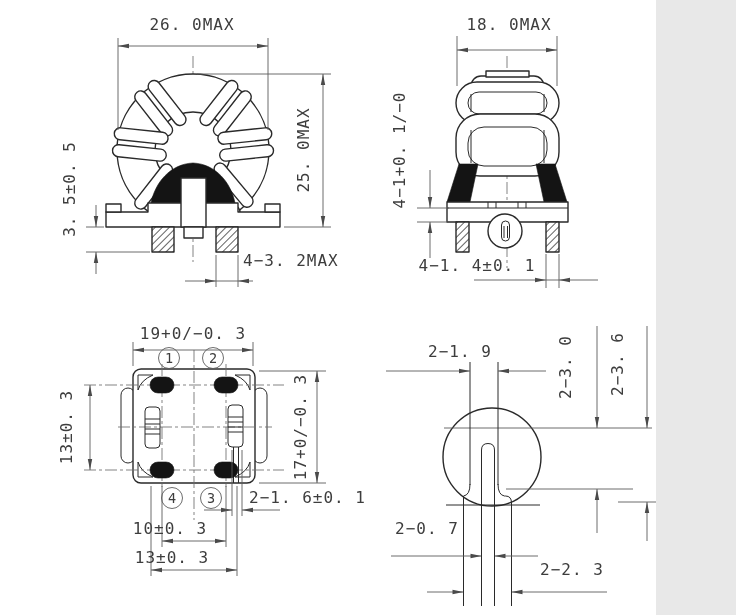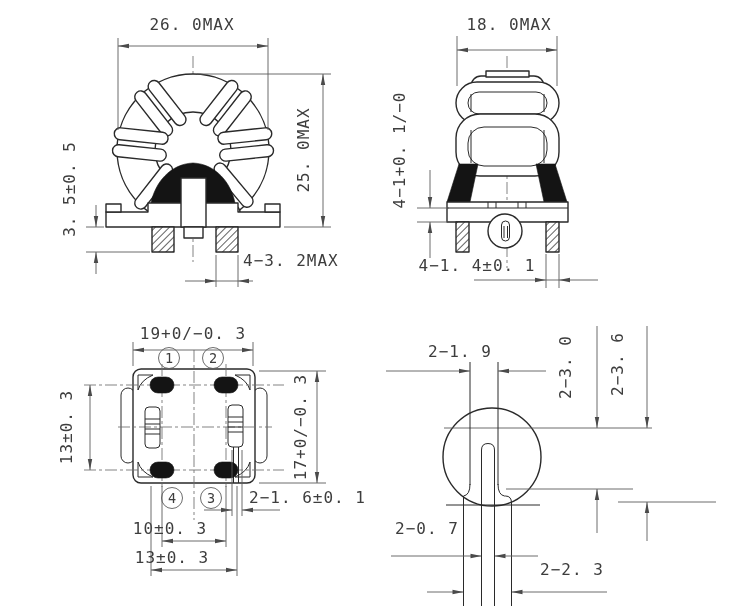--- a/index.html
+++ b/index.html
@@ -1,17 +1,17 @@
 <!DOCTYPE html>
 <html><head>
 <meta charset="utf-8">
 <title>Drawing</title>
 <style>
   html,body{margin:0;padding:0;background:#e8e8e8;}
-  #stage{width:736px;height:615px;background:#ffffff;position:relative;overflow:hidden;}
+  #stage{width:656px;height:615px;background:#ffffff;position:relative;overflow:hidden;}
   svg{display:block;}
   
   .p  {fill:none;stroke:#2a2a2a;stroke-width:1.4;stroke-linejoin:round;stroke-linecap:round;}
   .pw {fill:#ffffff;stroke:#2a2a2a;stroke-width:1.4;stroke-linejoin:round;}
   .pt {fill:none;stroke:#2a2a2a;stroke-width:1;stroke-linejoin:round;}
   .blk{fill:#141414;stroke:#141414;stroke-width:0.6;}
   
   .d  {fill:none;stroke:#5c5c5c;stroke-width:0.9;}
   .cl {fill:none;stroke:#6e6e6e;stroke-width:0.85;stroke-dasharray:12 3 3 3;}
   .ah {fill:#4a4a4a;stroke:none;}

